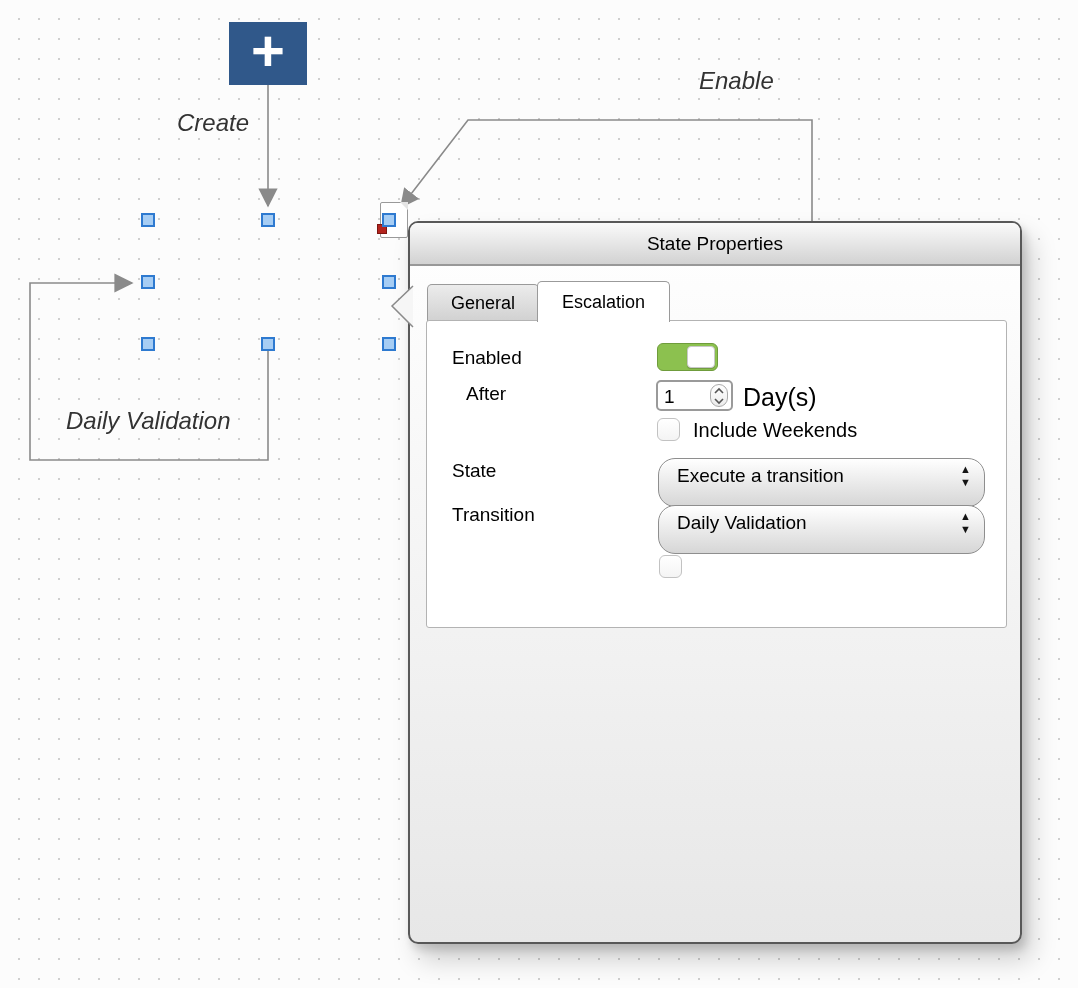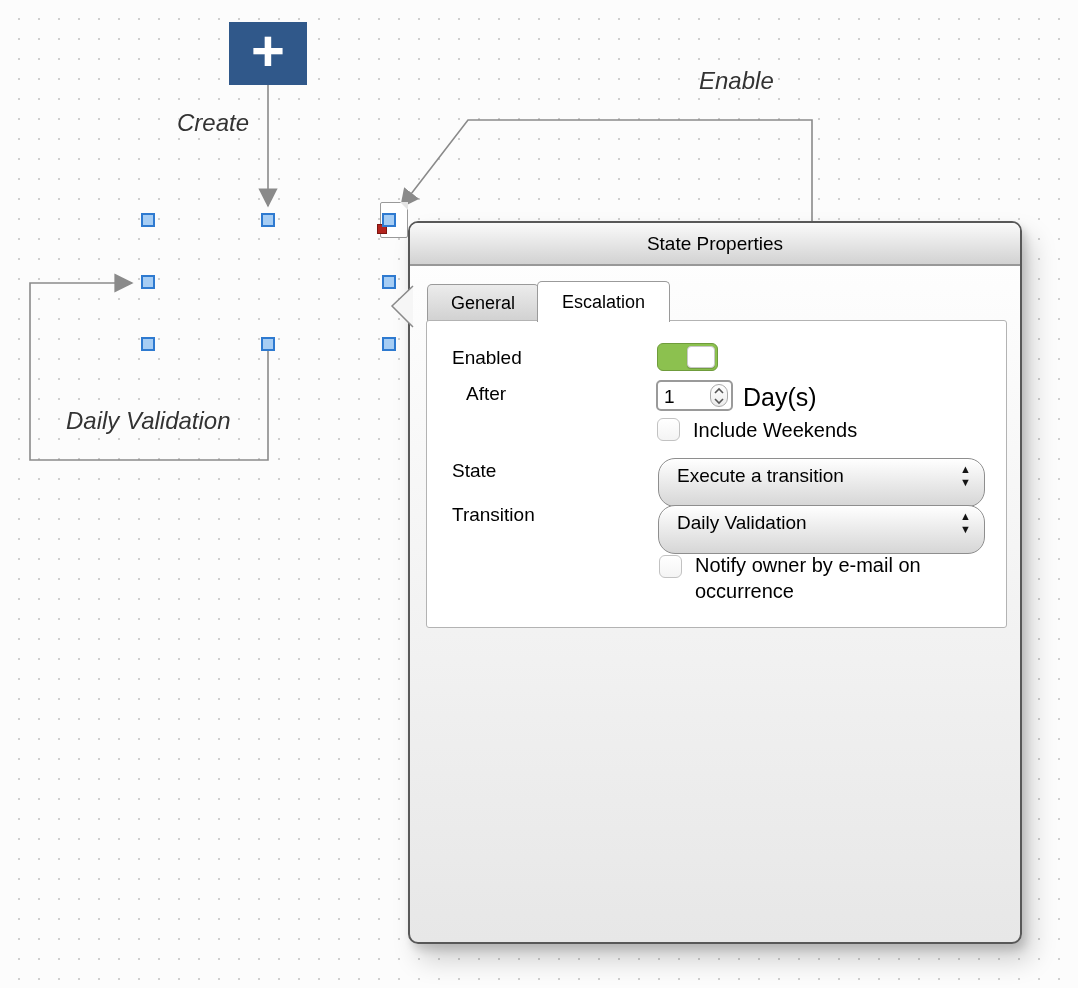--- a/index.html
+++ b/index.html
@@ -217,16 +217,15 @@
     <div class="flabel" style="left:25px;top:183px;">Transition</div>
     <div class="select" style="left:231px;top:184px;">
       <span class="sel-val">Daily Validation</span>
       <span class="arrows">
         <span>▲</span>
           <span>▼</span>
       </span>
     </div>
 
     <div class="checkbox" style="left:232px;top:234px;" data-state="false"></div>
-    <div class="cblabel" style="left:268px;top:231px;width:258px;white-space:normal;">Notify owner by e-mail on occurrence</div>
 
   </div>
 </div>
 
 </body></html>

